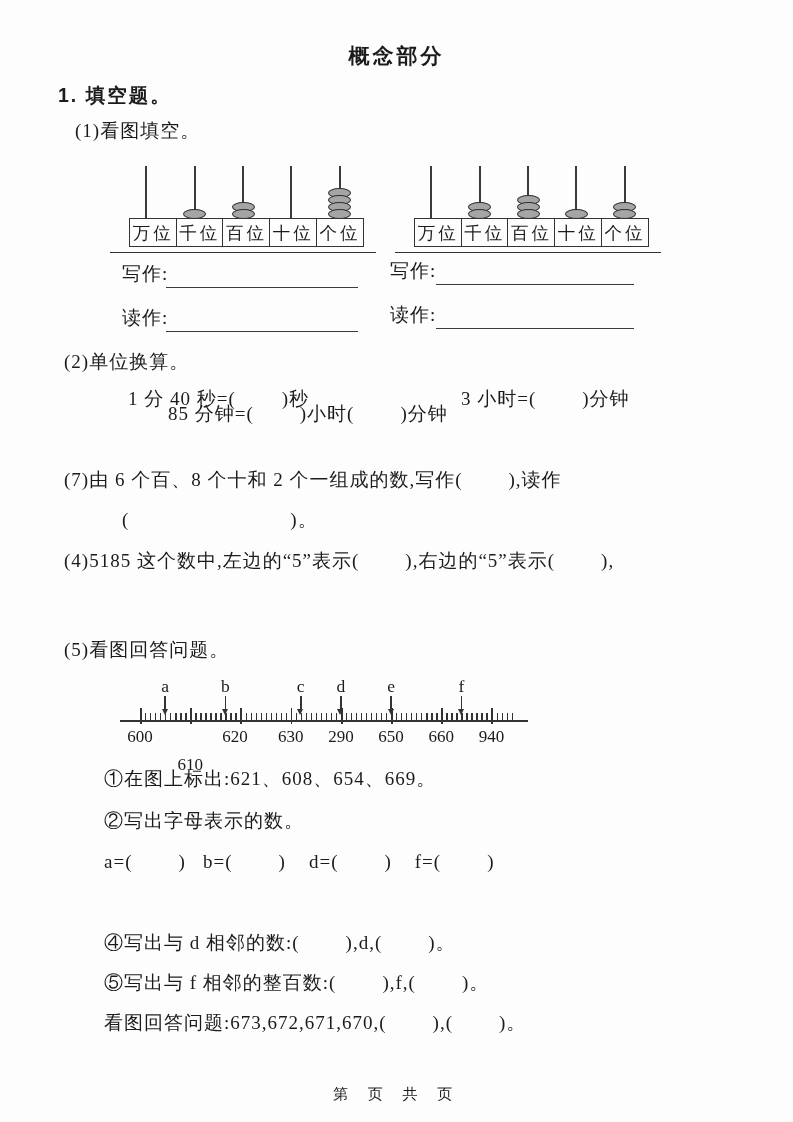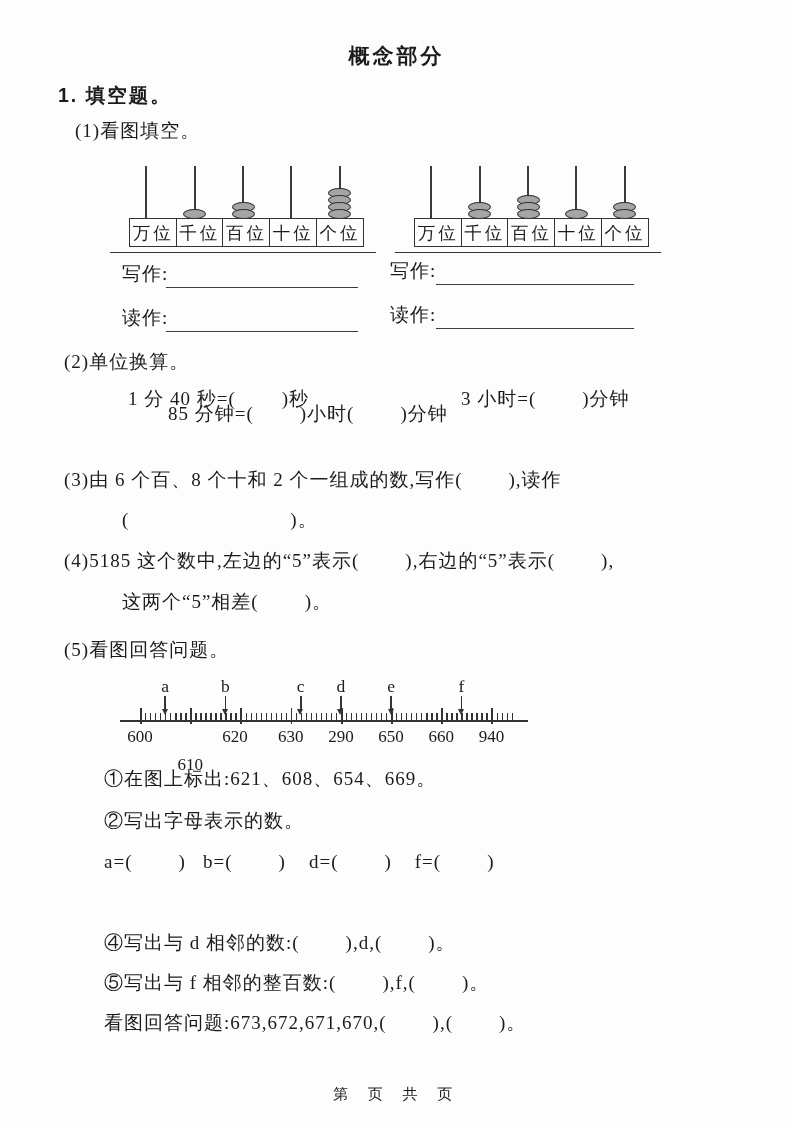--- a/index.html
+++ b/index.html
@@ -143,25 +143,24 @@
   <div class="t" style="left:122px;top:307px;">读作:</div>
   <div class="uline" style="left:166px;top:331px;width:192px;"></div>
   <div class="t" style="left:390px;top:304px;">读作:</div>
   <div class="uline" style="left:436px;top:328px;width:198px;"></div>
 
   <div class="t" style="left:64px;top:351px;">(2)单位换算。</div>
   <div class="t" style="left:128px;top:388px;">1 分 40 秒=(        )秒</div>
   <div class="t" style="left:461px;top:388px;">3 小时=(        )分钟</div>
   <div class="t" style="left:120px;top:403px;margin-left:48px;">85 分钟=(        )小时(        )分钟</div>
 
-  <div class="t" style="left:64px;top:469px;">(3)由 6 个百、8 个十和 2 个一组成的数,写作(        ),读作</div>
+  <div class="t" style="left:64px;top:469px;">(7)由 6 个百、8 个十和 2 个一组成的数,写作(        ),读作</div>
   <div class="t" style="left:122px;top:509px;">(                            )。</div>
 
   <div class="t" style="left:64px;top:550px;">(4)5185 这个数中,左边的“5”表示(        ),右边的“5”表示(        ),</div>
-  <div class="t" style="left:122px;top:591px;">这两个“5”相差(        )。</div>
 
   <div class="t" style="left:64px;top:639px;">(5)看图回答问题。</div>
 
   <div class="nl">
       <div class="nl-line"></div>
       <div class="nl-tick major" style="left: 20.08px;"></div>
       <div class="nl-tick minor" style="left: 25.1px;"></div>
       <div class="nl-tick minor" style="left: 30.12px;"></div>
       <div class="nl-tick minor" style="left: 35.14px;"></div>
       <div class="nl-tick minor" style="left: 40.16px;"></div>

